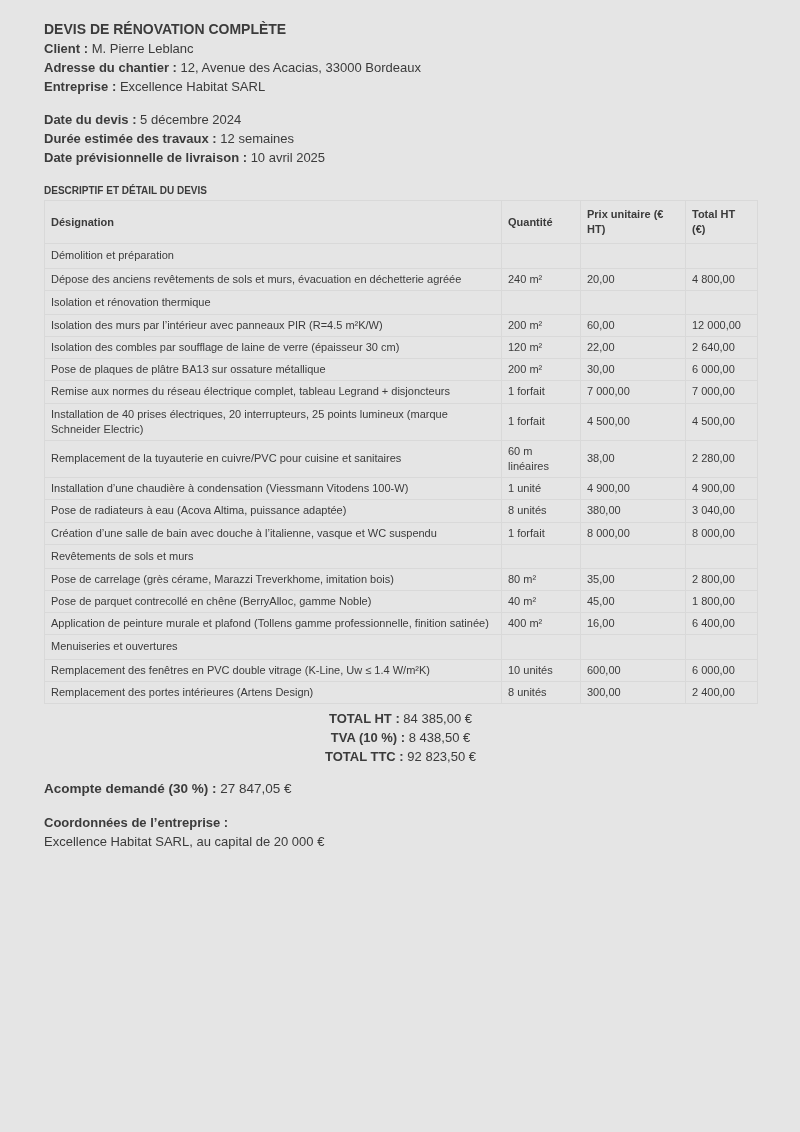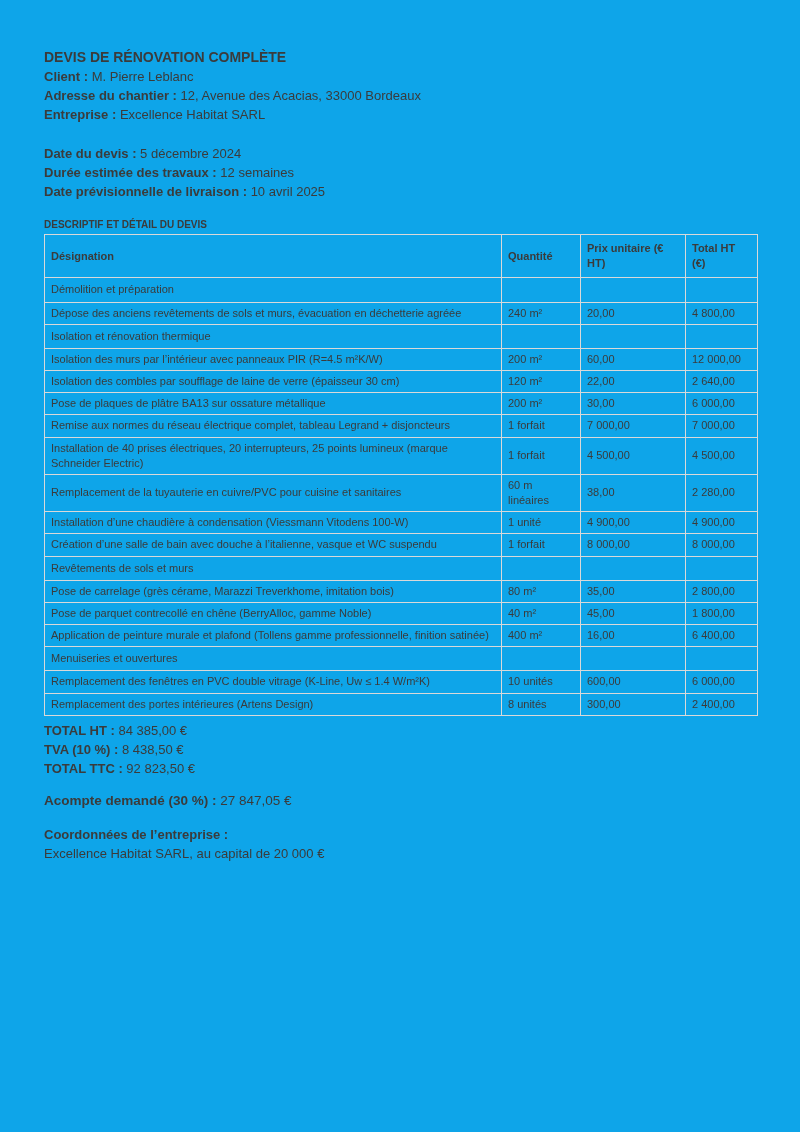--- a/index.html
+++ b/index.html
@@ -4,43 +4,43 @@
 <style>
   html, body {
     margin: 0;
     padding: 0;
     background: #ffffff;
   }
   .page {
     position: relative;
     width: 800px;
     height: 1132px;
-    background: #0ea5e9;
+    background: #e5e5e5;
     box-sizing: border-box;
-    padding: 48px 43px 0 44px;
+    padding: 20px 43px 0 44px;
     font-family: "Liberation Sans", "DejaVu Sans", sans-serif;
     color: #3b3b3b;
     overflow: hidden;
   }
   .doc-title {
     font-size: 14px;
     font-weight: 700;
     line-height: 19px;
     margin: 0;
   }
   .meta p, .totals p, .company p {
     margin: 0;
     font-size: 13px;
     line-height: 19px;
   }
   .meta strong, .totals strong, .deposit strong, .company strong {
     font-weight: 700;
     color: #3b3b3b;
   }
-  .dates-block { margin-top: 20px; }
+  .dates-block { margin-top: 14px; }
   .section-heading {
     margin: 14px 0 0 0;
     font-size: 10px;
     font-weight: 700;
     line-height: 19px;
   }
   table.devis {
     margin-top: 0;
     border-collapse: collapse;
     table-layout: fixed;
@@ -58,21 +58,21 @@
   table.devis th {
     font-weight: 700;
     padding-top: 6px;
     padding-bottom: 6px;
   }
   tr.section-row td {
     font-weight: 400;
     padding-top: 4px;
     padding-bottom: 4px;
   }
-  .totals { margin-top: 5px; }
+  .totals { margin-top: 5px; text-align: center; }
   .deposit {
     margin: 13px 0 0 0;
     font-size: 13.5px;
     line-height: 19px;
   }
   .company { margin-top: 15px; }
 </style>
 </head>
 <body>
 
@@ -182,20 +182,26 @@
           <td>38,00</td>
           <td>2 280,00</td>
         </tr>
         <tr>
           <td>Installation d’une chaudière à condensation (Viessmann Vitodens 100-W)</td>
           <td>1 unité</td>
           <td>4 900,00</td>
           <td>4 900,00</td>
         </tr>
         <tr>
+          <td>Pose de radiateurs à eau (Acova Altima, puissance adaptée)</td>
+          <td>8 unités</td>
+          <td>380,00</td>
+          <td>3 040,00</td>
+        </tr>
+        <tr>
           <td>Création d’une salle de bain avec douche à l’italienne, vasque et WC suspendu</td>
           <td>1 forfait</td>
           <td>8 000,00</td>
           <td>8 000,00</td>
         </tr>
         <tr class="section-row">
           <td>Revêtements de sols et murs</td>
           <td></td>
           <td></td>
           <td></td>

